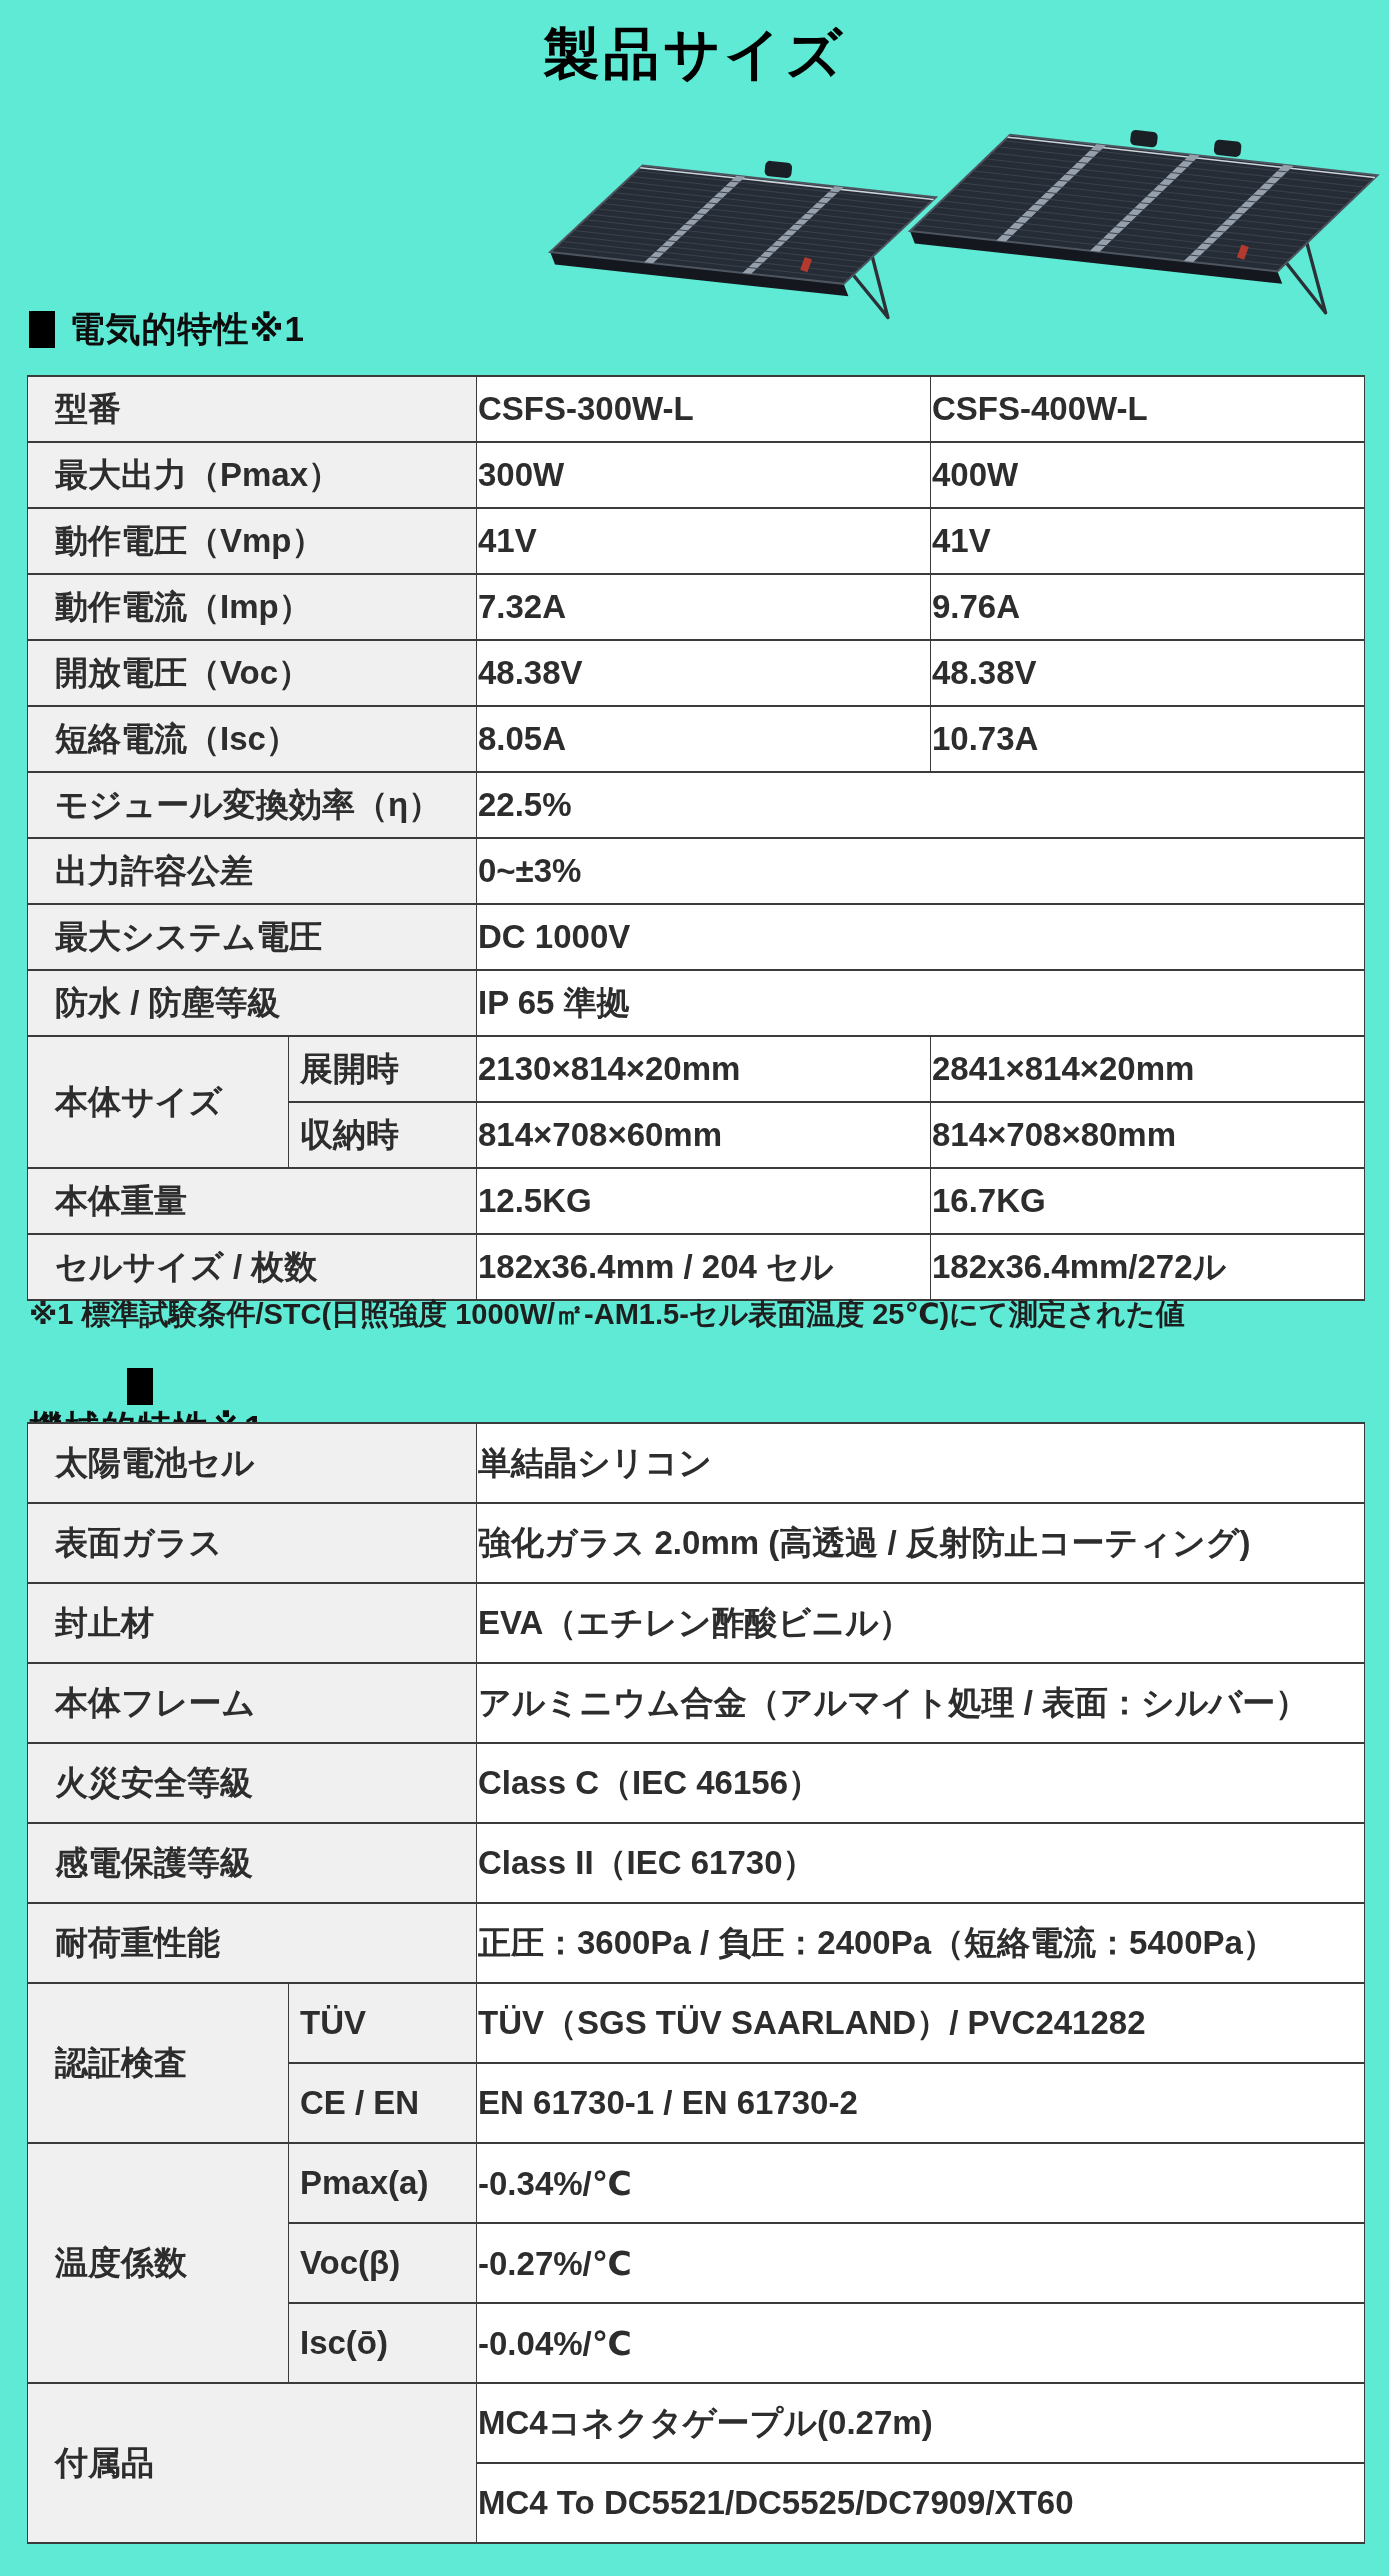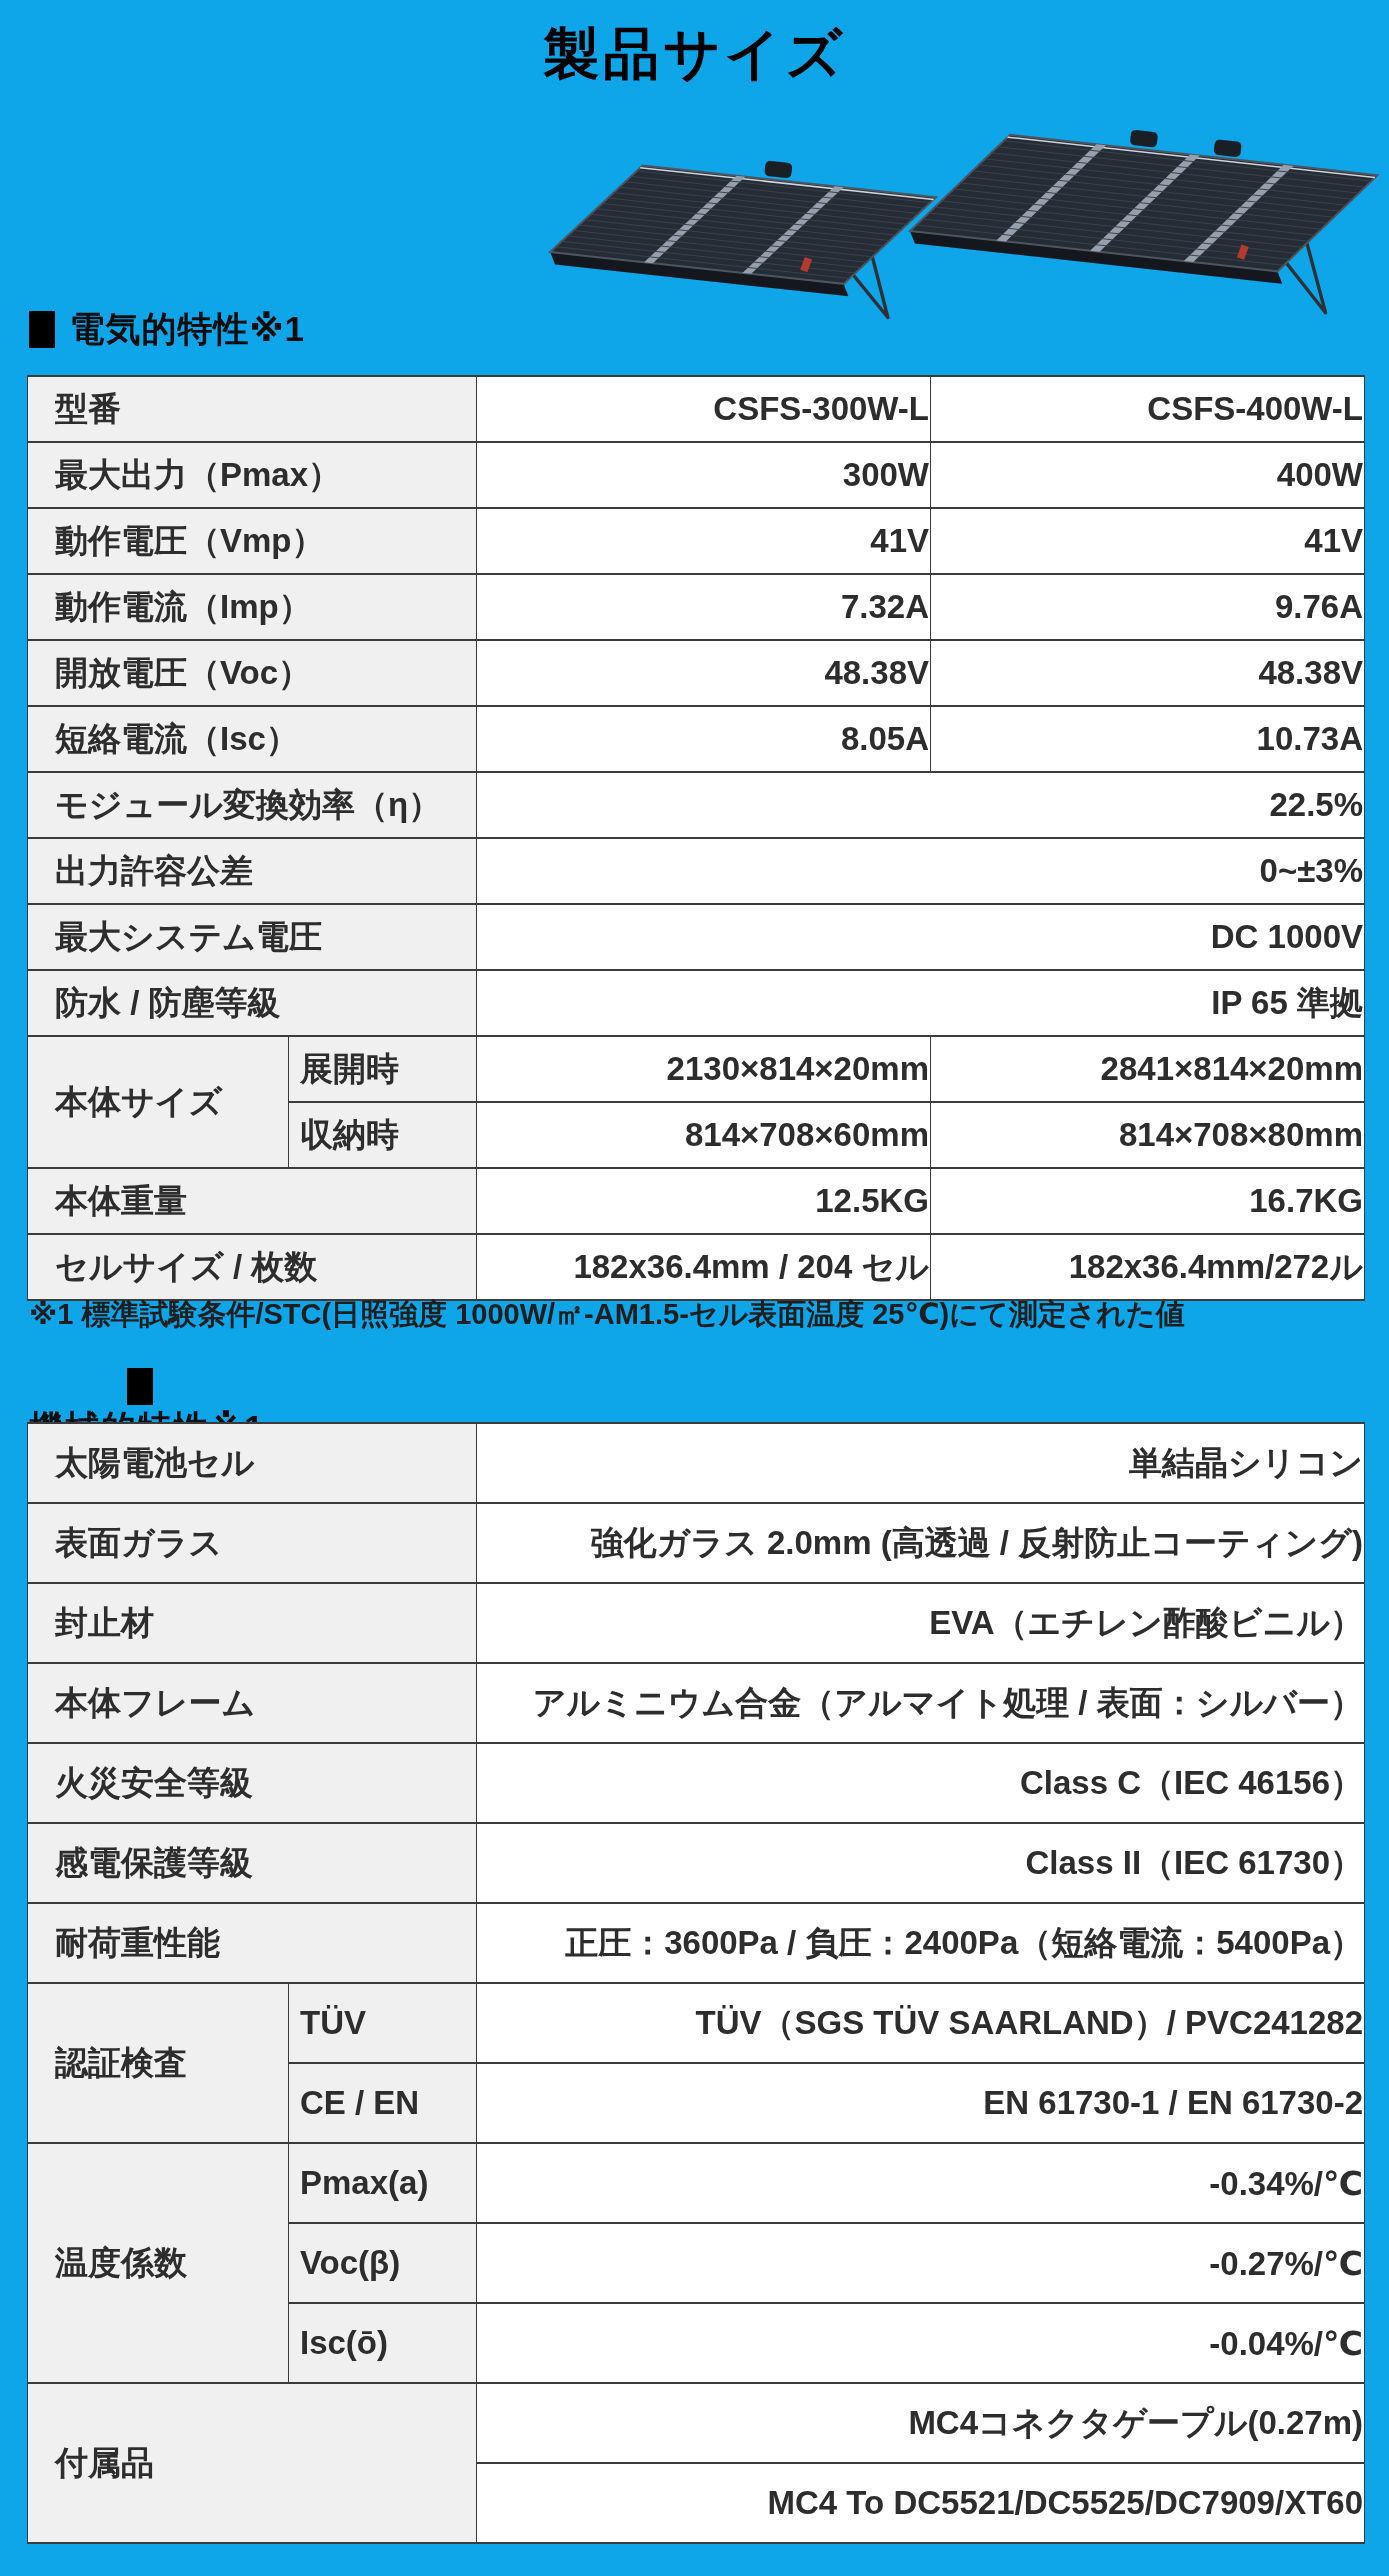--- a/index.html
+++ b/index.html
@@ -1,17 +1,17 @@
 <!DOCTYPE html>
 <html><head>
 <meta charset="utf-8">
 <style>
   html,body{margin:0;padding:0;background:#ffffff;}
   body{font-family:"Liberation Sans","DejaVu Sans",sans-serif;-webkit-font-smoothing:antialiased;}
-  .page{position:relative;width:1390px;height:2576px;background:#0ea5e9;overflow:hidden;}
+  .page{position:relative;width:1390px;height:2576px;background:#5eead4;overflow:hidden;}
 
   .page-title{position:absolute;top:17.3px;left:0;width:100%;text-align:center;
     font-size:56px;font-weight:900;color:#000;letter-spacing:3.8px;}
 
   .panels-svg{position:absolute;top:101px;left:0;}
 
   .section-heading{position:absolute;left:29px;display:flex;align-items:center;}
   .section-heading .sq{display:inline-block;width:26px;height:37px;background:#000;margin-right:14.4px;}
   .section-heading .txt{font-size:35px;font-weight:700;color:#0d0d0d;letter-spacing:1px;}
   #heading-electrical{top:306px;}
@@ -19,21 +19,21 @@
 
   .footnote{position:absolute;top:1295px;left:29px;font-size:29px;font-weight:600;color:#1e1e1e;}
 
   table.spec{border-collapse:collapse;table-layout:fixed;position:absolute;left:27px;width:1336px;
     border:1.9px solid #2f2f2f;}
   table.spec td{border-left:1.9px solid #3b3b3b;border-right:1.9px solid #3b3b3b;
     border-top:2.9px solid #3b3b3b;border-bottom:2.9px solid #3b3b3b;
     font-size:33px;font-weight:700;color:#2d2d2d;overflow:hidden;white-space:nowrap;}
   td.lbl{background:#f0f0f0;text-align:left;padding-left:27px;}
   td.sub{background:#f0f0f0;text-align:left;padding-left:11px;}
-  td.val{background:#ffffff;text-align:right;}
+  td.val{background:#ffffff;text-align:left;}
   #table-electrical{top:375px;}
   #table-electrical td{height:62px;}
   #table-mechanical{top:1422px;}
   #table-mechanical td{height:76px;}
 </style>
 </head>
 <body>
 
 <div class="page">
 

